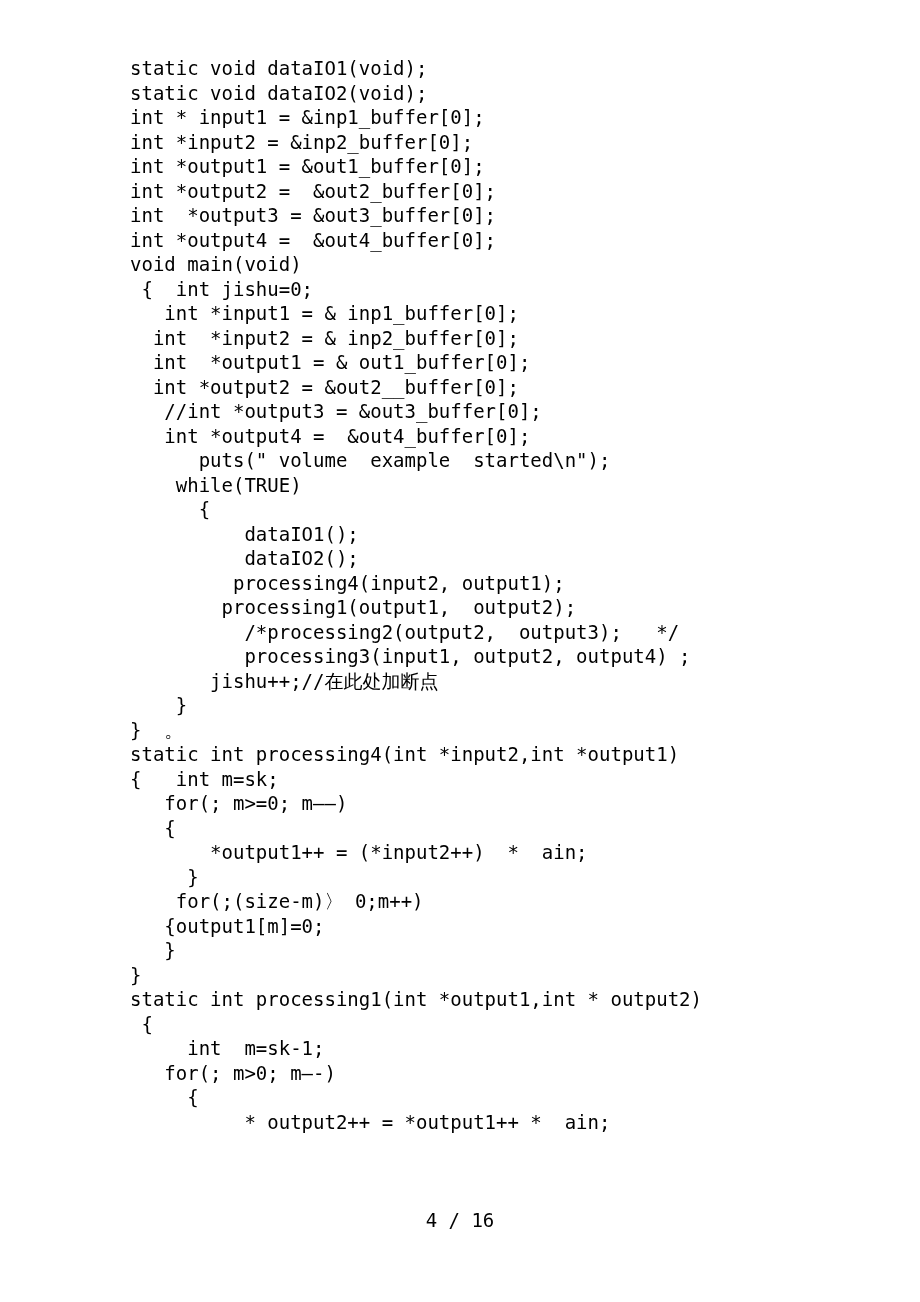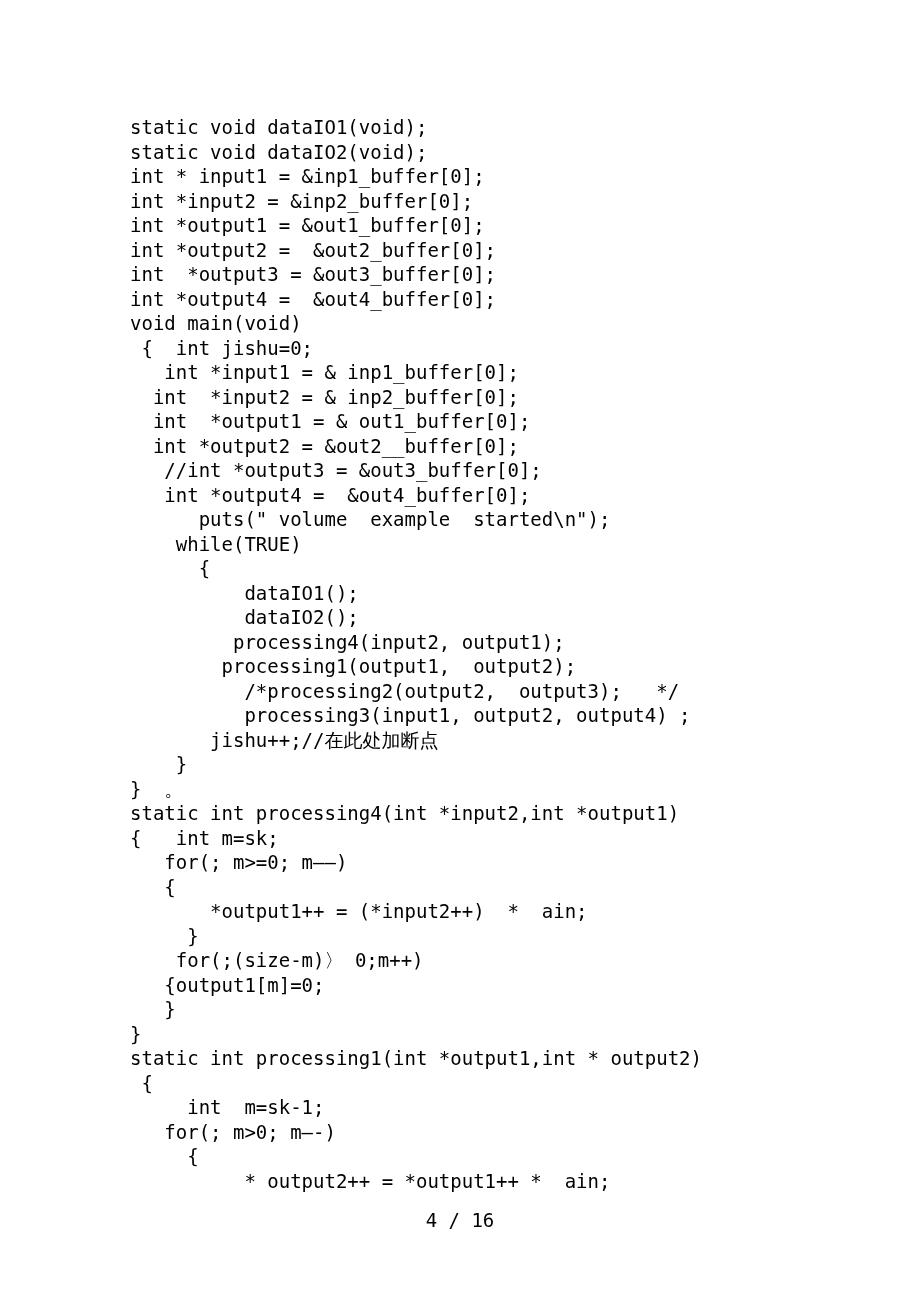--- a/index.html
+++ b/index.html
@@ -8,21 +8,21 @@
     background: #fff;
     width: 920px;
     height: 1302px;
     font-family: "SimSun", "宋体", monospace;
     font-size: 19px;
     line-height: 24.5px;
     color: #000;
     position: relative;
   }
   .page {
-    padding: 115px 90px 0 130px;
+    padding: 56px 90px 0 130px;
     white-space: pre;
   }
   .footer {
     position: absolute;
     bottom: 70px;
     left: 0;
     width: 920px;
     text-align: center;
     font-family: "SimSun", "宋体", monospace;
     font-size: 19px;

